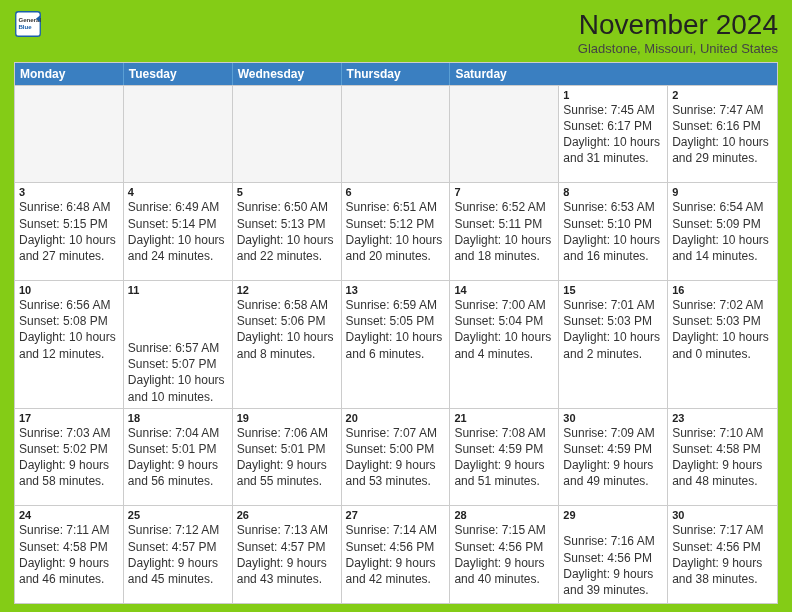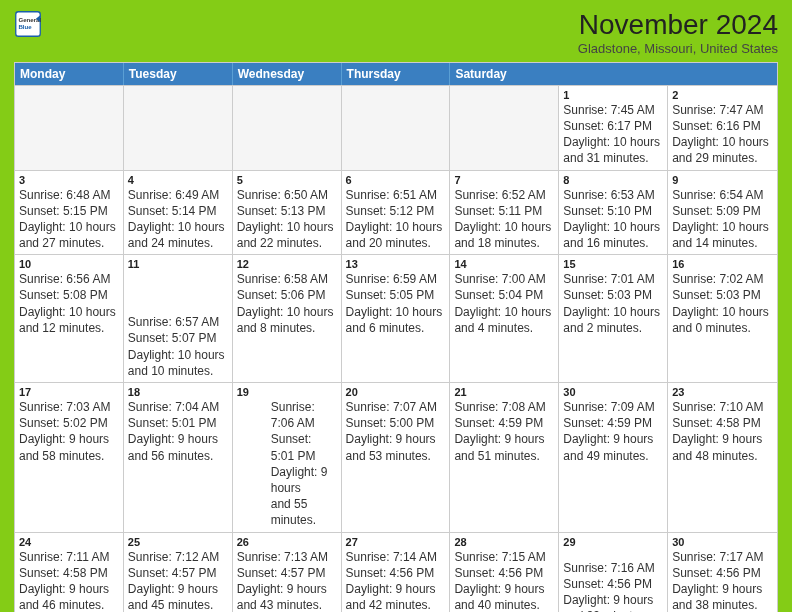--- a/index.html
+++ b/index.html
@@ -262,21 +262,21 @@
           </div>
           <div class="cal-cell">
             <span class="day-num">18</span>
             <div class="day-info" style="white-space: pre-line;">Sunrise: 7:04 AM
 Sunset: 5:01 PM
 Daylight: 9 hours
 and 56 minutes.</div>
           </div>
           <div class="cal-cell">
             <span class="day-num">19</span>
-            <div class="day-info" style="white-space: pre-line; margin-left: 34px;">Sunrise: 7:06 AM
+            <div class="day-info" style="white-space: pre-line;">Sunrise: 7:06 AM
 Sunset: 5:01 PM
 Daylight: 9 hours
 and 55 minutes.</div>
           </div>
           <div class="cal-cell">
             <span class="day-num">20</span>
             <div class="day-info" style="white-space: pre-line;">Sunrise: 7:07 AM
 Sunset: 5:00 PM
 Daylight: 9 hours
 and 53 minutes.</div>

